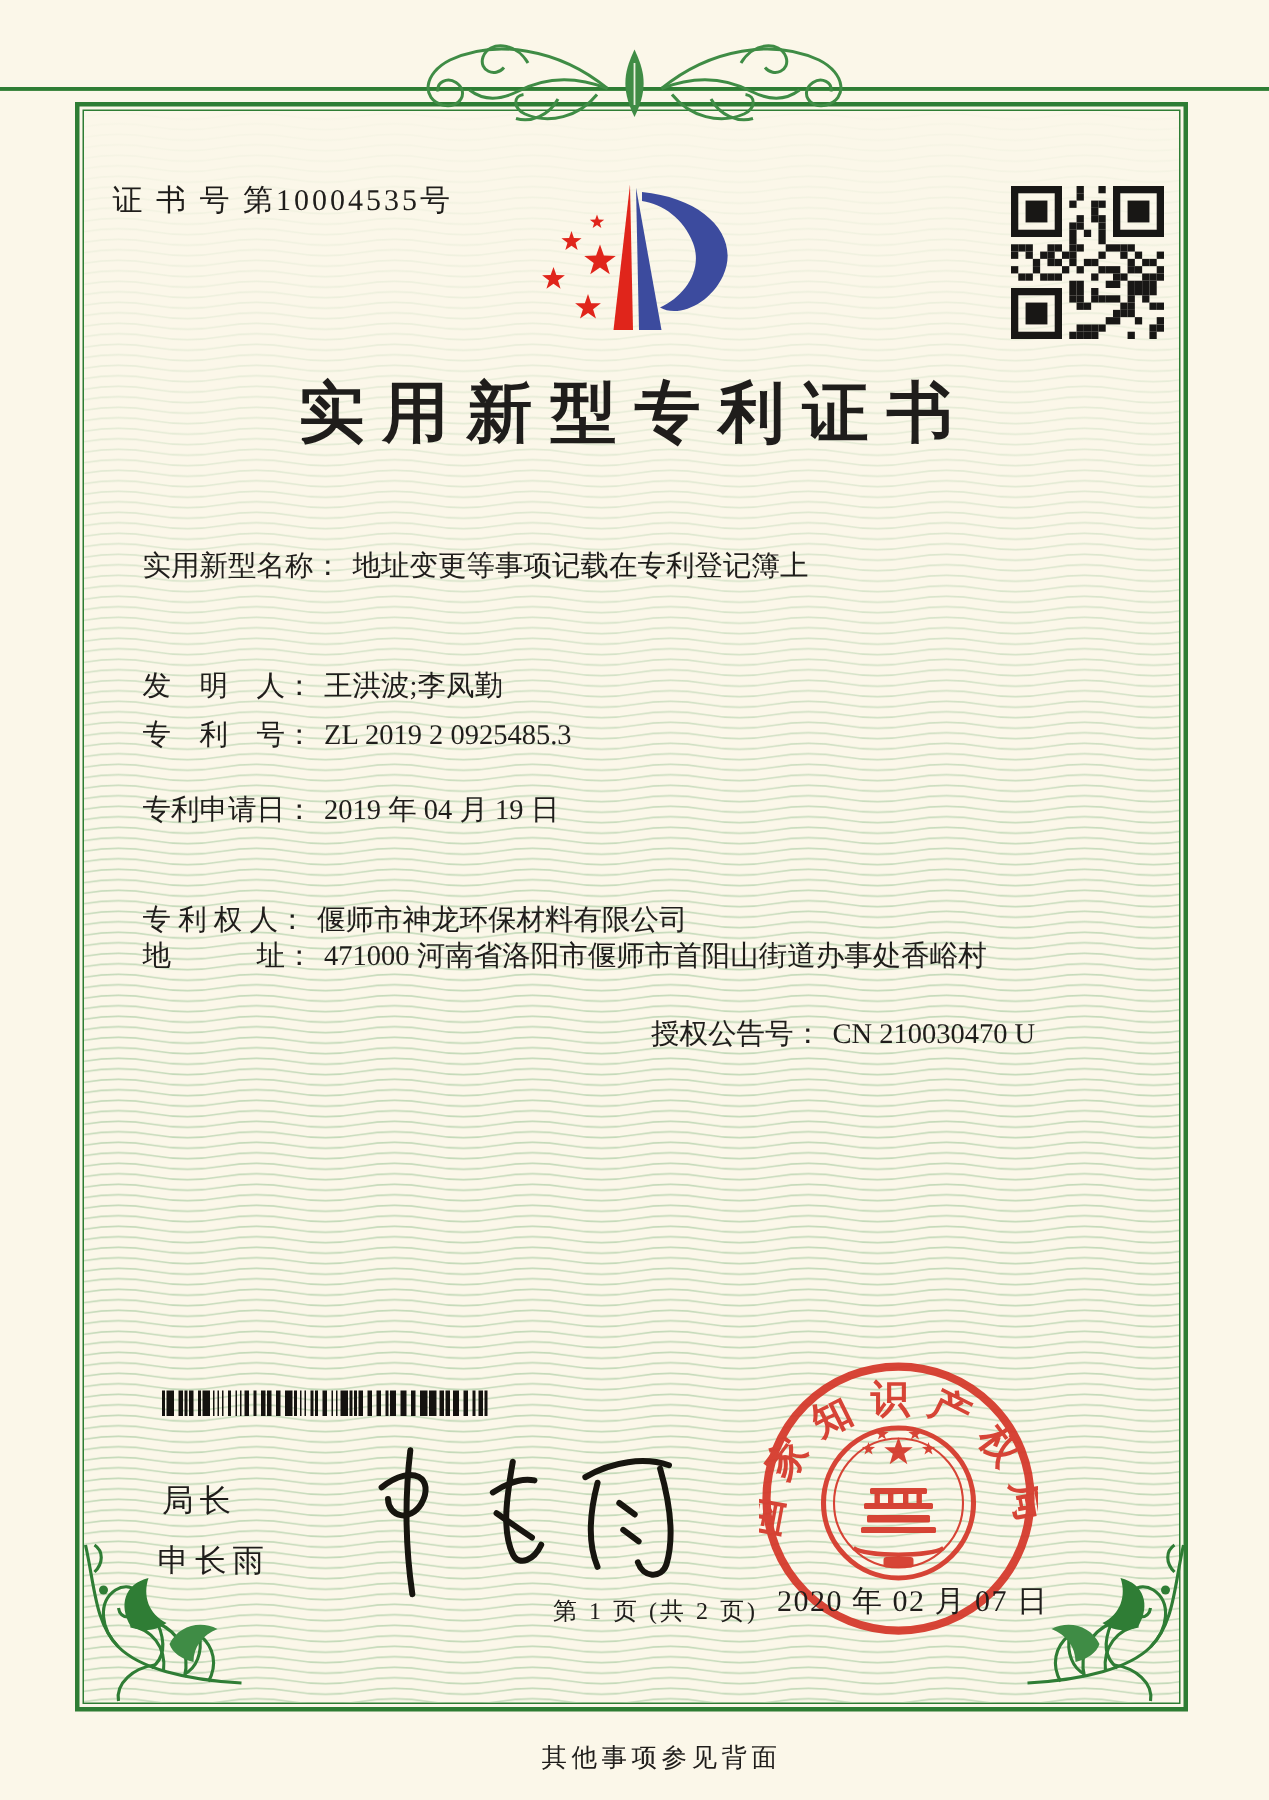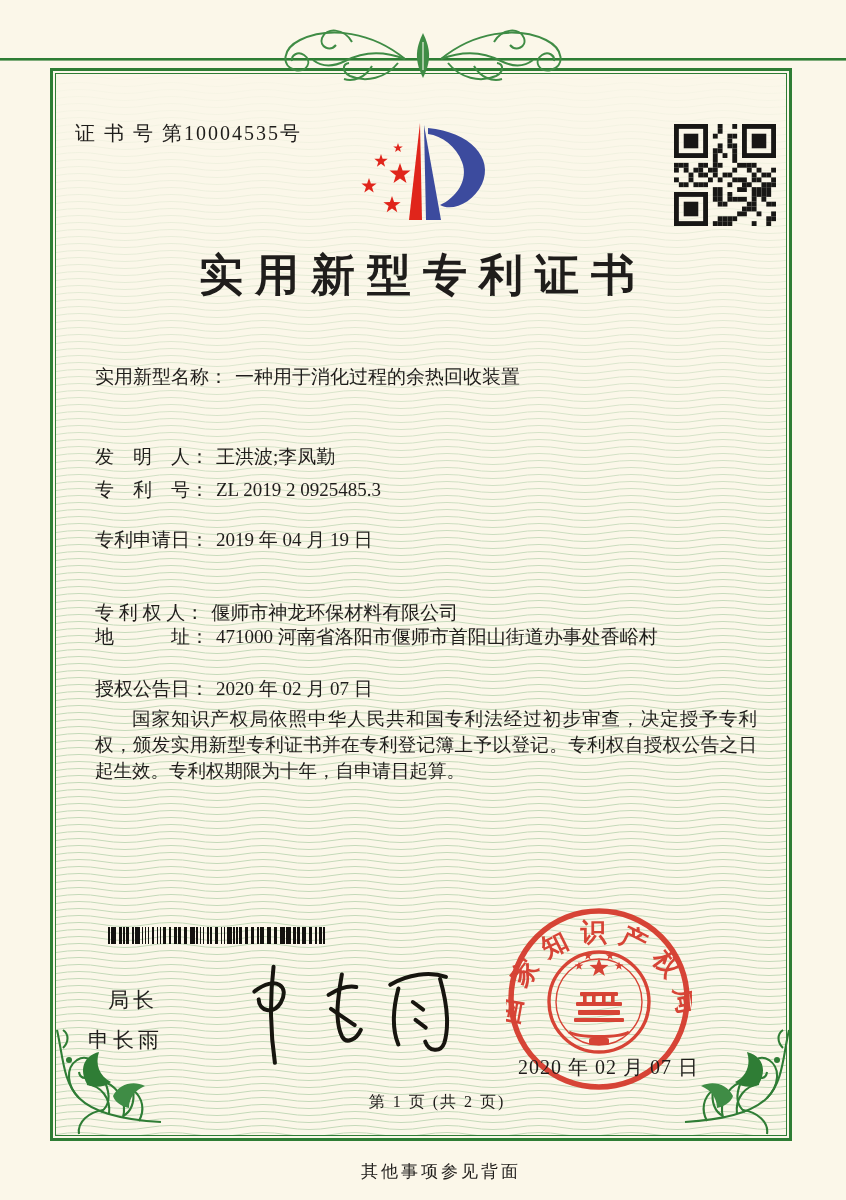--- a/index.html
+++ b/index.html
@@ -38,25 +38,25 @@
   #row-filing{top:527px;}
   #row-patentee{top:576px;margin-top:24px;}
   #row-address{top:624px;}
   #row-grant{top:676px;}
   #grant-no-group{position:absolute;left:339px;top:0;}
   #paragraphs{left:95px;top:706px;width:662px;font-size:18.5px;line-height:26px;text-align:justify;}
   #paragraphs p{margin:0;text-indent:2em;}
   #barcode{left:108px;top:927px;width:222px;height:17px;display:flex;align-items:stretch;}
   #barcode .bar{background:#14120f;height:100%;}
   #sig-title{left:108px;top:986px;font-size:21px;letter-spacing:4px;}
-  #sig-name{left:88px;top:1026px;font-size:21px;letter-spacing:4px;}
+  #sig-name{left:105px;top:1026px;font-size:21px;letter-spacing:4px;}
   #signature{left:233px;top:948px;width:245px;height:118px;transform:rotate(-2deg);}
   #seal{left:506px;top:906px;width:186px;height:186px;opacity:.94;}
   #seal-date{left:518px;top:1054px;font-size:20px;letter-spacing:1px;z-index:6;}
-  #pagination{left:0;right:0;top:1092px;text-align:center;font-size:16px;letter-spacing:2px;margin-left:28px;}
+  #pagination{left:0;right:0;top:1064px;text-align:center;font-size:16px;letter-spacing:2px;margin-left:28px;}
   #back-note{left:0;right:0;top:1160px;text-align:center;font-size:17px;letter-spacing:3px;padding-left:36px;}
   .corner{width:112px;height:112px;z-index:1;}
   #corner-left{left:53px;top:1026px;}
   #corner-right{left:681px;top:1026px;transform:scaleX(-1);}
 </style>
 </head>
 <body>
 
 <svg id="top-ornament" class="abs" viewBox="0 0 846 100">
   <rect x="0" y="58" width="846" height="2.6" fill="#2e7d34"></rect>
@@ -261,45 +261,44 @@
     <rect x="43.71428571428571" y="97.14285714285714" width="4.857142857142857" height="4.857142857142857" fill="#181715"></rect>
     <rect x="48.57142857142857" y="97.14285714285714" width="4.857142857142857" height="4.857142857142857" fill="#181715"></rect>
     <rect x="53.42857142857142" y="97.14285714285714" width="4.857142857142857" height="4.857142857142857" fill="#181715"></rect>
     <rect x="77.71428571428571" y="97.14285714285714" width="4.857142857142857" height="4.857142857142857" fill="#181715"></rect>
     <rect x="92.28571428571428" y="97.14285714285714" width="4.857142857142857" height="4.857142857142857" fill="#181715"></rect>
   </svg>
 
 <div id="title" class="abs content">实用新型专利证书</div>
 
 <div id="row-name" class="abs content field-row">
-  <span class="field-label">实用新型名称：</span><span class="field-value">一种用于消化过程的余热回收装置</span>
+  <span class="field-label">实用新型名称：</span><span class="field-value">地址变更等事项记载在专利登记簿上</span>
 </div>
 <div id="row-inventor" class="abs content field-row">
   <span class="field-label">发　明　人：</span><span class="field-value">王洪波;李凤勤</span>
 </div>
 <div id="row-patent-no" class="abs content field-row">
   <span class="field-label">专　利　号：</span><span class="field-value">ZL 2019 2 0925485.3</span>
 </div>
 <div id="row-filing" class="abs content field-row">
   <span class="field-label">专利申请日：</span><span class="field-value">2019 年 04 月 19 日</span>
 </div>
 <div id="row-patentee" class="abs content field-row">
   <span class="field-label">专 利 权 人：</span><span class="field-value">偃师市神龙环保材料有限公司</span>
 </div>
 <div id="row-address" class="abs content field-row">
   <span class="field-label">地　　　址：</span><span class="field-value">471000 河南省洛阳市偃师市首阳山街道办事处香峪村</span>
 </div>
 <div id="row-grant" class="abs content field-row">
-  <span>
-    <span class="field-label">授权公告日：</span><span class="field-value">2020 年 02 月 07 日</span>
+  <span id="grant-no-group">
+    <span class="field-label">授权公告号：</span><span class="field-value">CN 210030470 U</span>
   </span>
 </div>
 
 <div id="paragraphs" class="abs content">
-  <p>国家知识产权局依照中华人民共和国专利法经过初步审查，决定授予专利权，颁发实用新型专利证书并在专利登记簿上予以登记。专利权自授权公告之日起生效。专利权期限为十年，自申请日起算。</p>
 </div>
 
 <div id="barcode" class="abs content">
     <div class="bar" style="width: 1.55px; margin-right: 1.5px;"></div>
     <div class="bar" style="width: 4.65px; margin-right: 3px;"></div>
     <div class="bar" style="width: 3.1px; margin-right: 1.5px;"></div>
     <div class="bar" style="width: 1.55px; margin-right: 1.5px;"></div>
     <div class="bar" style="width: 3.1px; margin-right: 3px;"></div>
     <div class="bar" style="width: 1.55px; margin-right: 1.5px;"></div>
     <div class="bar" style="width: 4.65px; margin-right: 1.5px;"></div>

